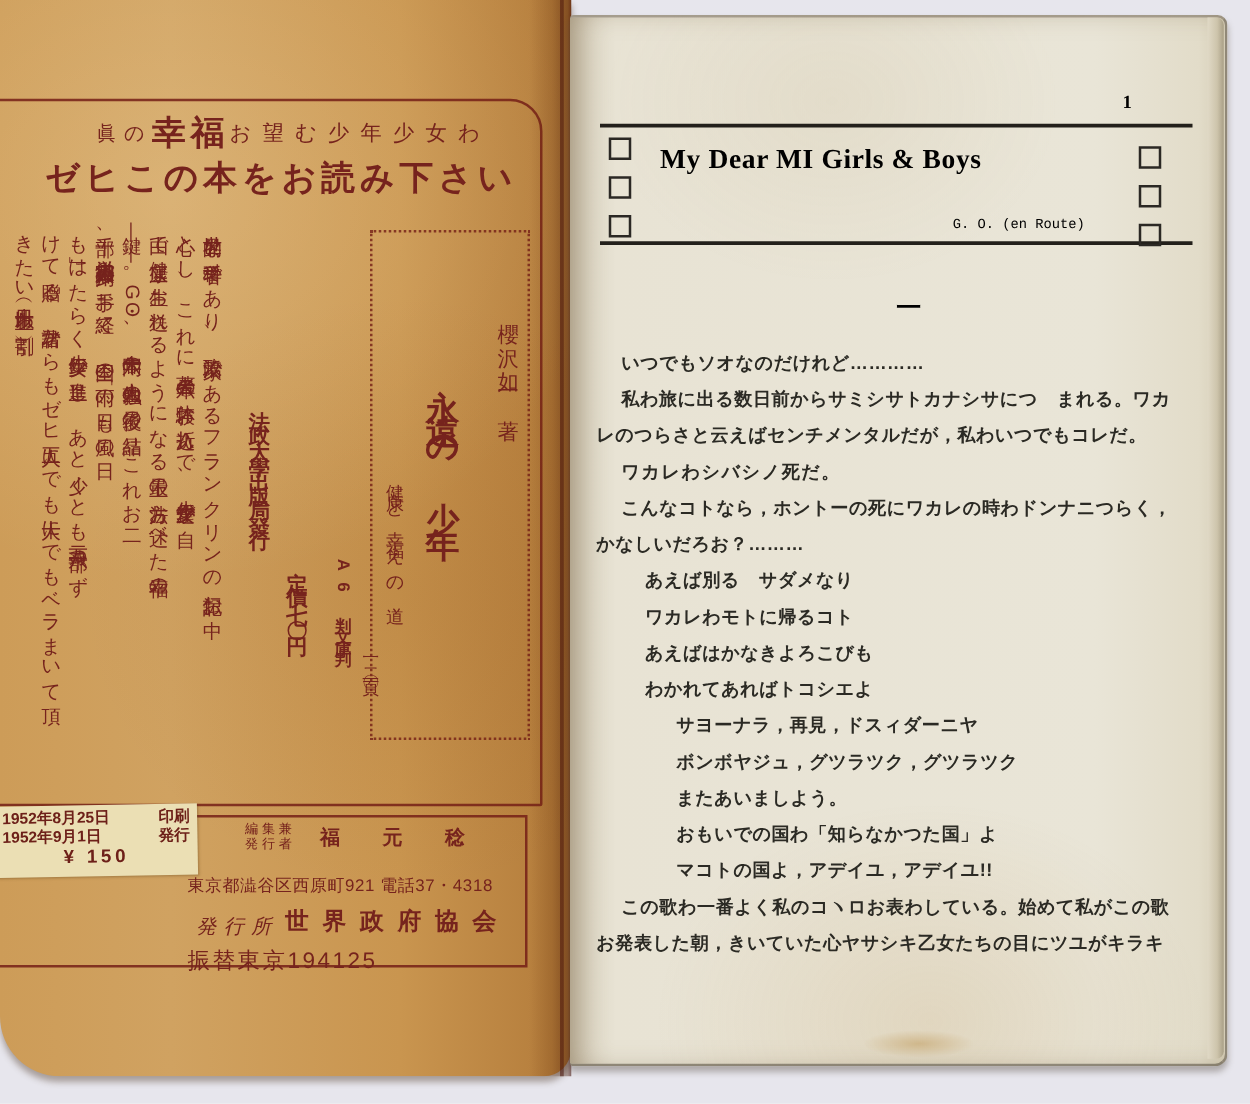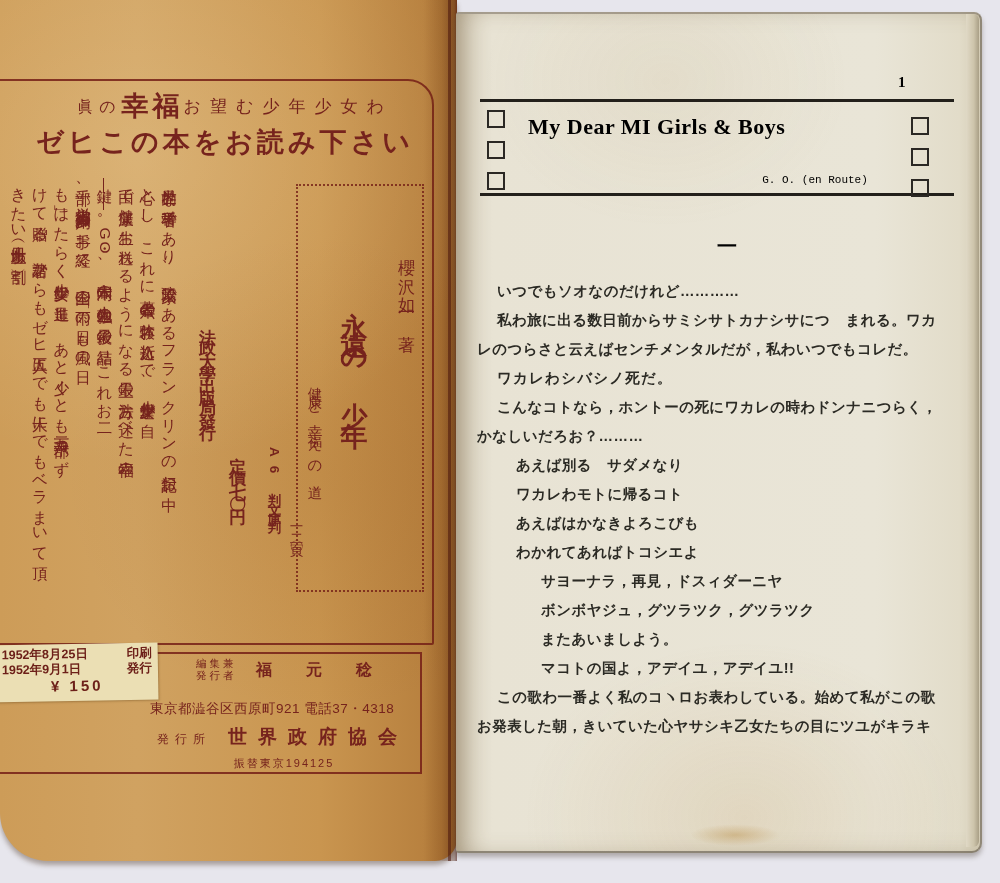--- a/index.html
+++ b/index.html
@@ -44,23 +44,23 @@
   #pub-format{left:265px;top:447px;font-size:13.5px;letter-spacing:9px;font-weight:bold;}
   #pub-pages{left:287px;top:519px;font-size:13.5px;letter-spacing:5px;}
   #pub-price{left:226px;top:444px;font-size:17px;font-weight:bold;letter-spacing:13px;}
   #pub-publisher{left:196px;top:315px;font-size:17px;font-weight:bold;letter-spacing:12px;}
 
   #colophon-box{position:absolute;left:-10px;top:652px;width:428px;height:118px;
     border:2px solid rgba(116,30,22,.85);}
   #editor-label{position:absolute;left:196px;top:657px;font-size:10.5px;line-height:12px;letter-spacing:3px;}
   #editor-name{position:absolute;left:256px;top:660px;font-size:16px;font-weight:bold;letter-spacing:9px;}
   #address-line{position:absolute;left:150px;top:700px;width:268px;text-align:left;font-size:13.5px;letter-spacing:.5px;white-space:nowrap;}
-  #publisher-label{position:absolute;left:157px;top:731px;font-size:12px;letter-spacing:6px;}
+  #publisher-label{position:absolute;left:157px;top:731px;font-size:16px;letter-spacing:6px;font-style:italic;}
   #publisher-name{position:absolute;left:228px;top:724px;font-size:19px;font-weight:bold;letter-spacing:11px;white-space:nowrap;}
-  #postal-line{position:absolute;left:150px;top:756px;width:268px;text-align:center;font-size:11px;letter-spacing:2px;}
+  #postal-line{position:absolute;left:150px;top:756px;width:268px;font-size:18px;letter-spacing:2px;}
 
   #price-sticker{position:absolute;left:-4px;top:644px;width:162px;height:57px;
     background:#ebdfb4;transform:rotate(-1deg);box-shadow:1px 1px 2px rgba(90,60,20,.35);
     color:#6d2019;font-weight:bold;padding:3px 6px 0 6px;box-sizing:border-box;}
   .sticker-row{display:flex;justify-content:space-between;font-size:12.5px;line-height:15px;white-space:nowrap;}
   #sticker-price{text-align:center;font-size:15px;letter-spacing:3px;line-height:18px;}
 
   
   #right-page{position:absolute;left:456px;top:12px;width:524px;height:837px;
     background:
@@ -184,19 +184,20 @@
       <div class="bline ind-1 emph">ワカレわシバシノ死だ。</div>
       <div class="bline ind-1">こんなコトなら，ホントーの死にワカレの時わドンナニつらく，</div>
       <div class="bline ind-0">かなしいだろお？………</div>
       <div class="bline ind-2">あえば別るゝサダメなり</div>
       <div class="bline ind-2">ワカレわモトに帰るコト</div>
       <div class="bline ind-2">あえばはかなきよろこびも</div>
       <div class="bline ind-2">わかれてあればトコシエよ</div>
       <div class="bline ind-3">サヨーナラ，再見，ドスィダーニヤ</div>
       <div class="bline ind-3">ボンボヤジュ，グツラツク，グツラツク</div>
       <div class="bline ind-3">またあいましよう。</div>
+      <div class="bline ind-3">おもいでの国わ「知らなかつた国」よ</div>
       <div class="bline ind-3">マコトの国よ，アデイユ，アデイユ!!</div>
       <div class="bline ind-1">この歌わ一番よく私のコヽロお表わしている。始めて私がこの歌</div>
       <div class="bline ind-0">お発表した朝，きいていた心ヤサシキ乙女たちの目にツユがキラキ</div>
     </div>
   <div id="stain"></div>
 
 </div>
 
 </body></html>

